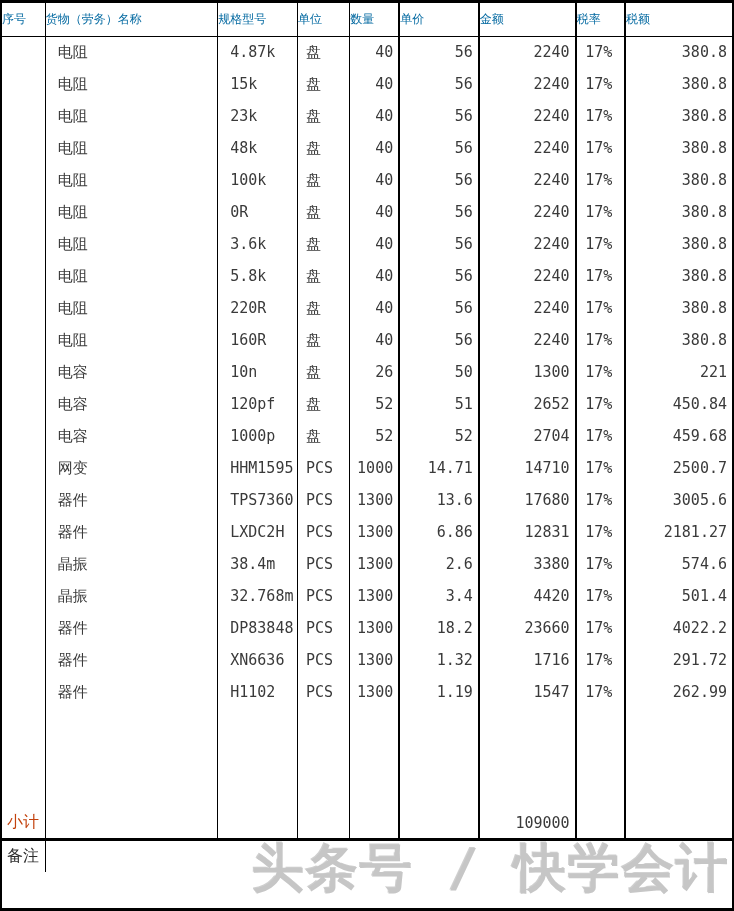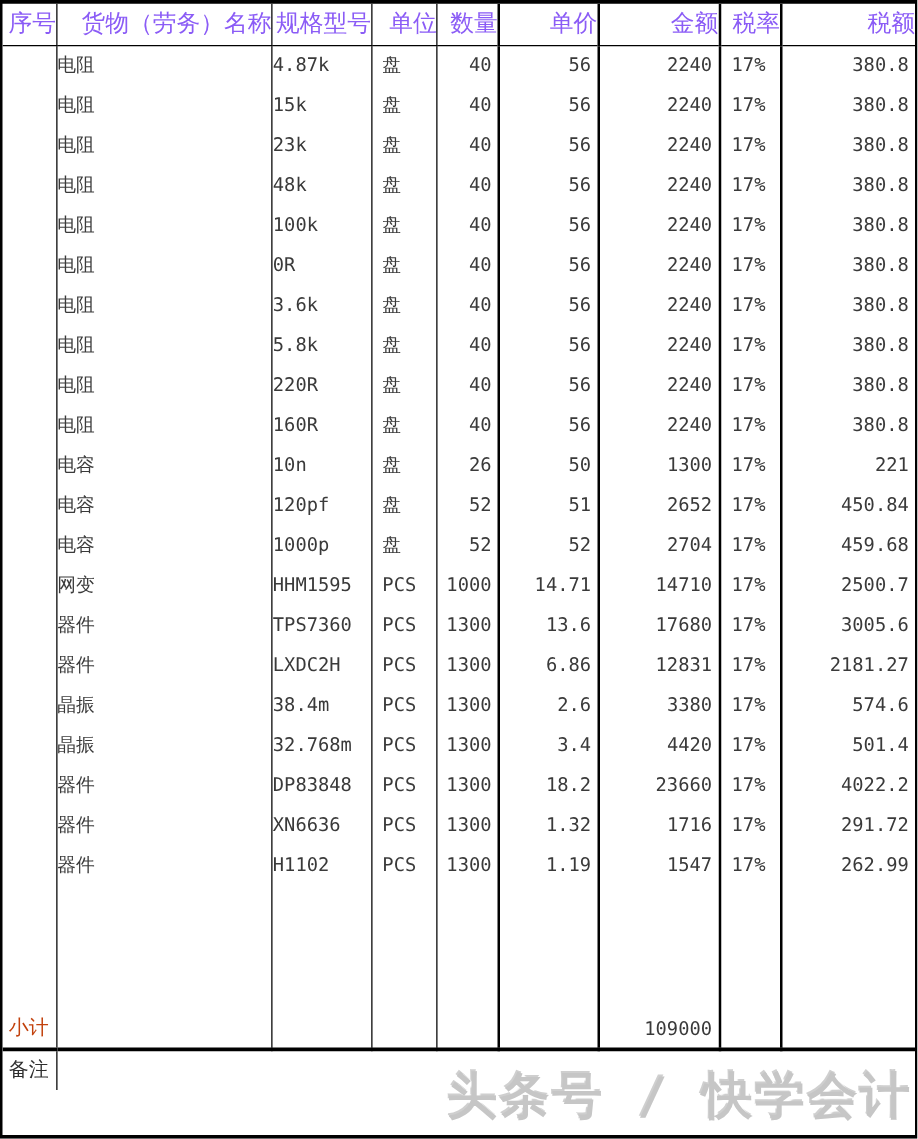--- a/index.html
+++ b/index.html
@@ -41,29 +41,29 @@
     overflow: hidden;
   }
   
   .c0, .c1, .c2, .c3 { border-right: 1px solid #000; }
   .c4, .c5, .c6, .c7 { border-right: 2px solid #000; }
   .c8 { border-right: none; }
 
   thead th {
     height: 33px;
     border-bottom: 1px solid #000;
-    text-align: right;
-    font-size: 19px;
-    color: #8b5cf6;
+    text-align: left;
+    font-size: 12px;
+    color: #0369a1;
   }
   tr.data-row td { height: 32px; }
   tr.filler-row td { height: 100px; }
   tr.summary-row td { height: 31px; }
 
-  td.left { text-align: left; padding-left: 0; }
+  td.left { text-align: left; padding-left: 12px; }
   td.unit { text-align: left; padding-left: 8px; }
   td.num  { text-align: right; padding-right: 5px; }
   td.rate { text-align: center; padding-right: 3px; }
 
   tr.remarks-row td {
     border-top: 3px solid #000;
     height: 33px;
     font-size: 16px;
   }
   tr.remarks-row td.remarks-label {
@@ -78,21 +78,21 @@
     text-align: left;
     padding-left: 5px;
     font-size: 16px;
     color: #c2410c;
   }
 
   .watermark {
     position: absolute;
     right: 2px;
     bottom: 4px;
-    font-size: 40px;
+    font-size: 52px;
     font-weight: bold;
     letter-spacing: 2px;
     color: #c6c6c6;
     text-shadow: 2px 2px 0 #ffffff, 3px 3px 1px rgba(255,255,255,0.9), -1px -1px 0 rgba(175,175,175,0.6);
     white-space: nowrap;
     pointer-events: none;
     z-index: 5;
   }
 </style>
 </head>

